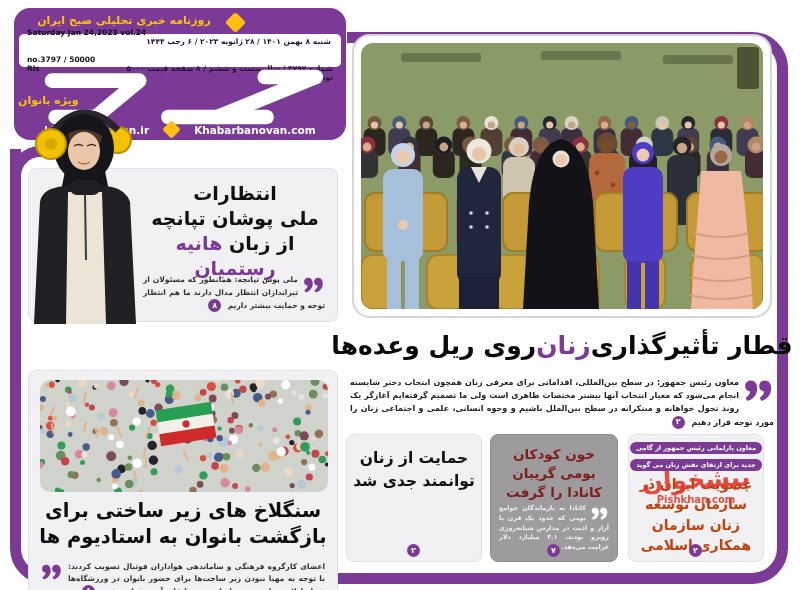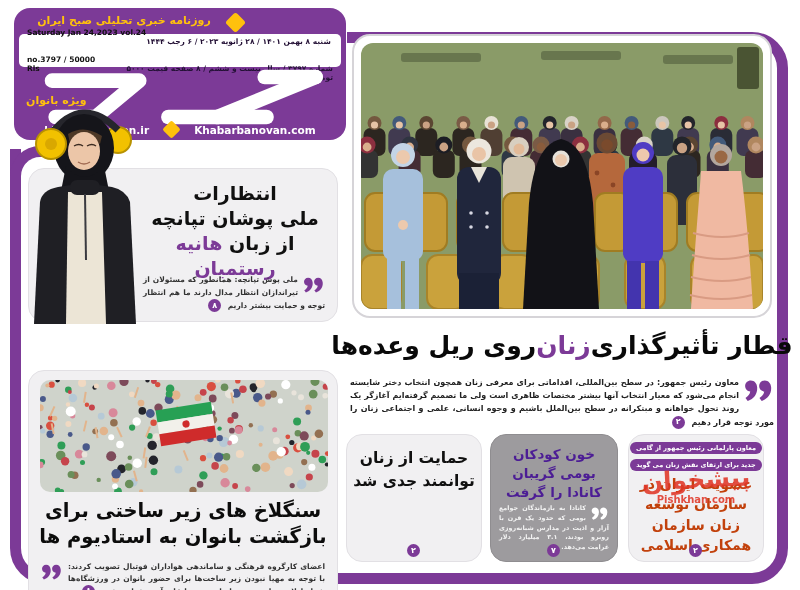--- a/index.html
+++ b/index.html
@@ -15,26 +15,26 @@
 
   
   .masthead{position:absolute;left:14px;top:8px;width:332px;height:132px;background:var(--purple);border-radius:16px;z-index:3;}
   .mh-tagline{position:absolute;left:10px;top:6px;width:200px;direction:rtl;text-align:center;color:var(--yellow);font-size:11px;font-weight:bold;}
   .mh-diamond{position:absolute;left:214px;top:7px;width:15px;height:15px;background:var(--yellow);transform:rotate(45deg);border-radius:3px;}
   .datebar{position:absolute;left:5px;top:26px;width:322px;height:33px;background:#fff;border-radius:5px;padding:2px 8px;display:flex;flex-direction:column;justify-content:center;gap:1px;}
   .daterow{display:flex;justify-content:flex-start;align-items:center;}
   .daterow .fa{direction:rtl;font-size:7.5px;font-weight:bold;color:#241136;margin-top:17px;}
   .daterow .en{direction:ltr;font-size:7.5px;font-weight:bold;color:#111;}
   .logo{position:absolute;left:18px;top:58px;width:300px;height:62px;}
-  .edition{position:absolute;left:12px;top:86px;color:var(--yellow);font-size:11px;font-weight:bold;direction:rtl;z-index:2;}
+  .edition{position:absolute;left:4px;top:86px;color:var(--yellow);font-size:11px;font-weight:bold;direction:rtl;z-index:2;}
   .sites{position:absolute;left:0;right:0;bottom:4px;display:flex;justify-content:center;align-items:center;gap:16px;color:#fff;font-weight:bold;font-size:10.5px;}
   .site-diamond{width:13px;height:13px;background:var(--yellow);transform:rotate(45deg);border-radius:2px;}
 
   
-  .card{position:absolute;background:var(--cardbg);border:1px solid #e2e0e4;border-radius:16px;z-index:2;}
+  .card{position:absolute;background:var(--cardbg);border:1px solid #e2e0e4;border-radius:8px;z-index:2;}
   .accent{color:var(--purple);}
 
   
   .card-pistol{left:28px;top:168px;width:310px;height:154px;}
   .pistol-hl{position:absolute;right:8px;left:112px;top:12px;direction:rtl;text-align:center;font-size:19px;line-height:1.32;font-weight:bold;color:#101010;}
   .pistol-quote{position:absolute;right:12px;left:114px;bottom:9px;direction:rtl;font-size:7.5px;font-weight:bold;color:#333;line-height:1.65;text-align:justify;}
   .shooter{position:absolute;left:26px;top:92px;width:114px;height:232px;z-index:4;}
 
   
   .card-stadium{left:28px;top:326px;width:310px;height:237px;margin-top:44px;}
@@ -47,21 +47,21 @@
   .photo-inner{position:absolute;left:7px;top:7px;width:402px;height:266px;border-radius:12px;overflow:hidden;}
   .main-hl{position:absolute;left:350px;top:320px;width:424px;height:50px;direction:rtl;display:flex;align-items:center;justify-content:center;font-size:25px;font-weight:bold;color:#090909;white-space:nowrap;letter-spacing:-.3px;z-index:2;}
   .main-quote{position:absolute;left:350px;top:376px;width:424px;direction:rtl;font-size:8px;font-weight:bold;color:#222;line-height:1.65;text-align:justify;z-index:2;}
 
   
   .card-support{left:346px;top:434px;width:136px;height:128px;}
   .support-hl{margin:12px 6px 0;direction:rtl;text-align:center;font-size:15.5px;font-weight:bold;line-height:1.5;color:#101010;}
   .pills{margin-top:6px;display:flex;flex-direction:column;gap:3px;align-items:center;}
   .pill{background:var(--purple);color:#fff;font-size:6.5px;font-weight:bold;padding:2px 6px;border-radius:8px;direction:rtl;white-space:nowrap;}
   .card-canada{left:490px;top:434px;width:128px;height:128px;background:var(--canada);border-color:#8f8d90;}
-  .canada-hl{margin:10px 8px 0;direction:rtl;text-align:center;font-size:13.5px;font-weight:bold;line-height:1.4;color:#4c1d95;}
+  .canada-hl{margin:10px 8px 0;direction:rtl;text-align:center;font-size:13.5px;font-weight:bold;line-height:1.4;color:#7f1d1d;}
   .canada-quote{margin:2px 8px 17px;direction:rtl;font-size:6.4px;font-weight:bold;line-height:1.55;text-align:justify;color:#f3f3f3;}
   .card-member{left:628px;top:434px;width:136px;height:128px;}
   .member-pills{margin-top:7px;display:flex;flex-direction:column;gap:5px;align-items:center;}
   .member-hl{margin:3px 8px 0;direction:rtl;text-align:center;font-size:14px;font-weight:bold;line-height:1.45;color:#c2410c;}
 
   
   .qmark{width:22px;height:18px;fill:var(--purple);transform:rotate(180deg);}
   .qmark.fr{float:right;margin:2px 0 0 5px;}
   .qmark.fl{float:left;margin:2px 5px 0 0;}
   .qmark.big{width:30px;height:25px;}

